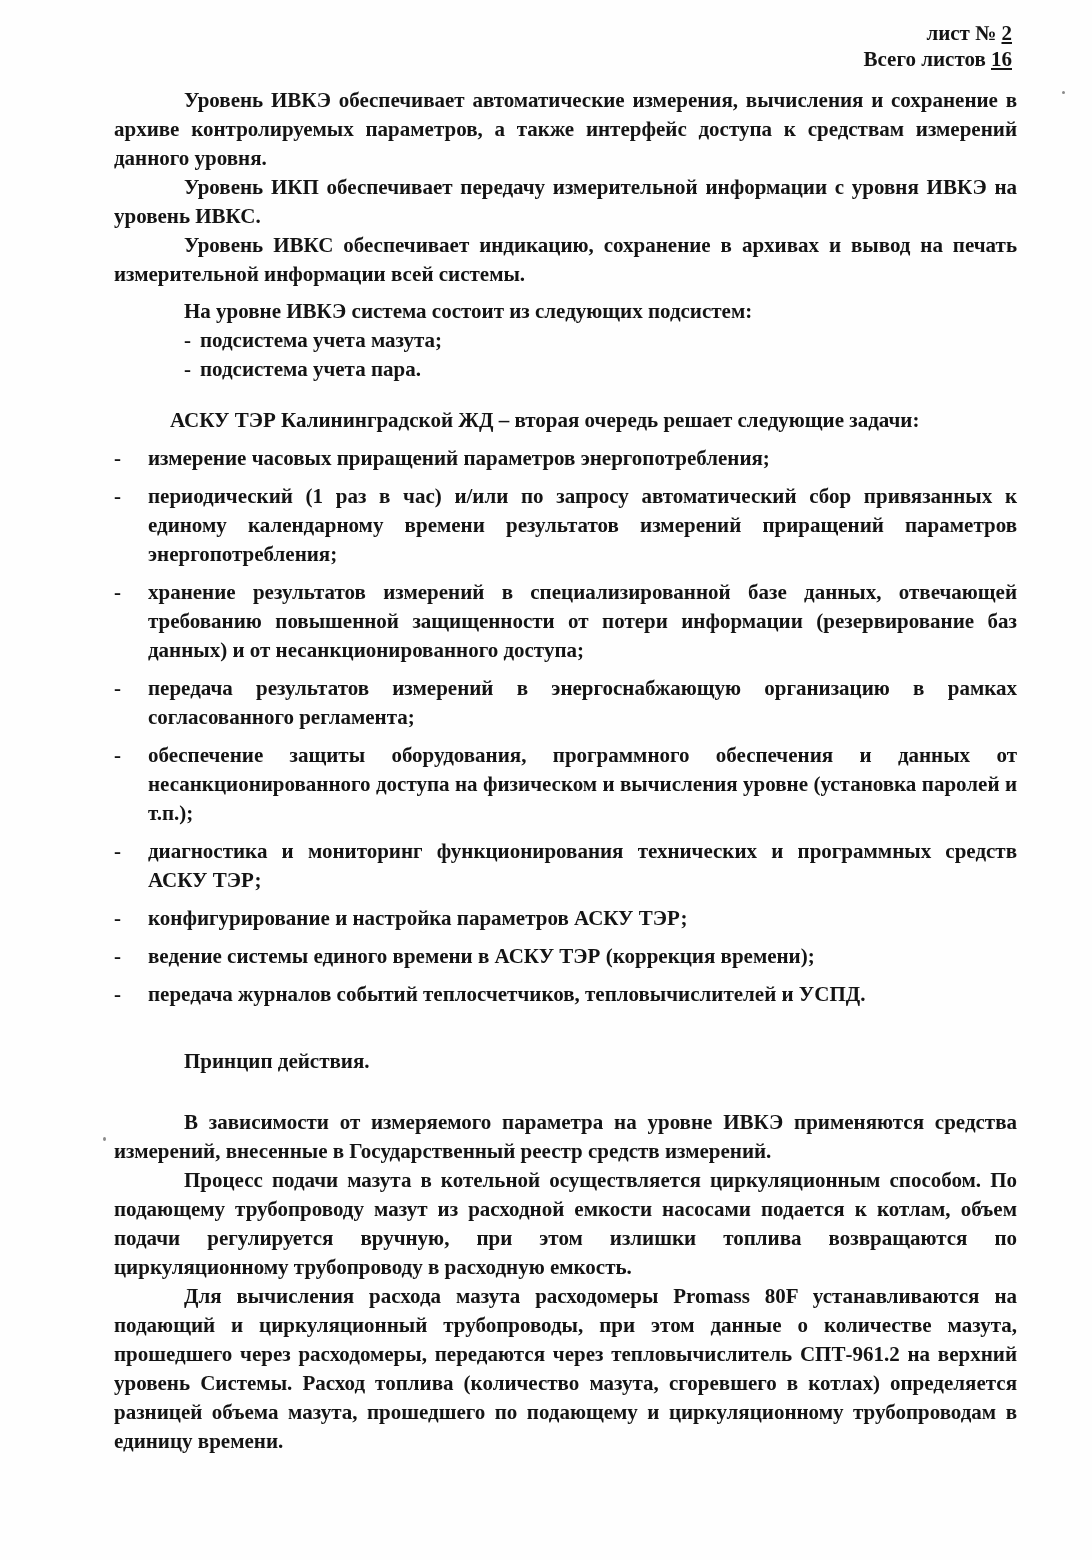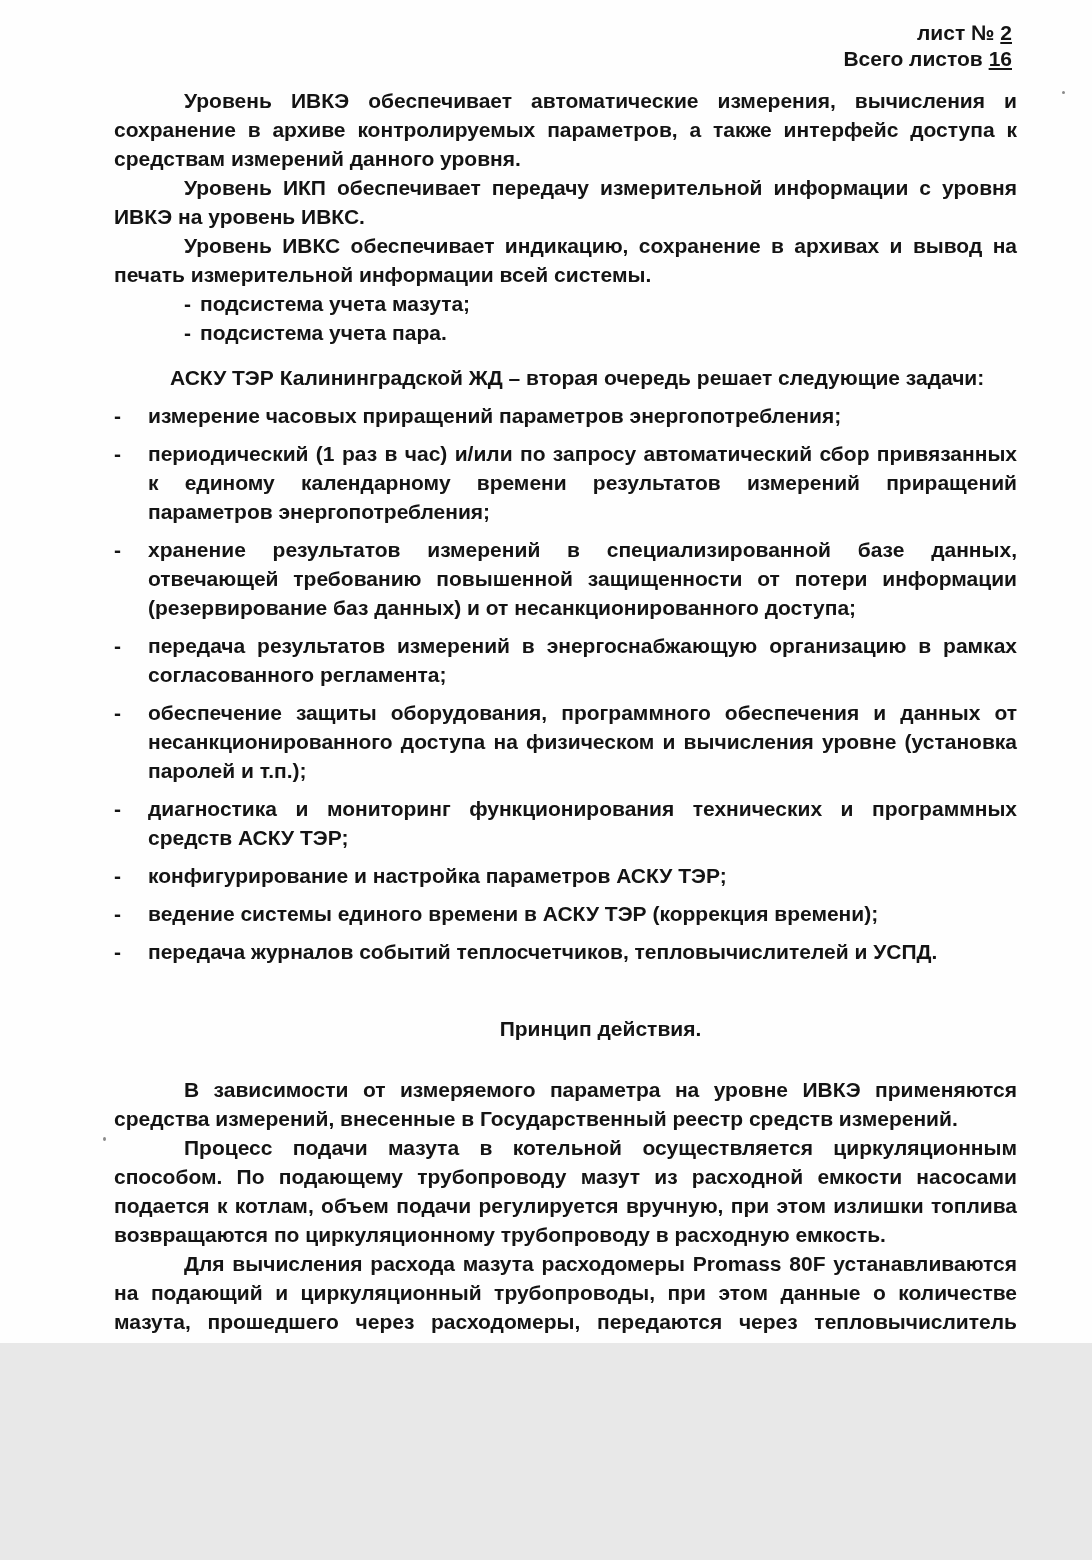--- a/index.html
+++ b/index.html
@@ -1,23 +1,23 @@
 <!DOCTYPE html>
 <html><head>
 <meta charset="utf-8">
 <style>
   html, body { margin: 0; padding: 0; background: #e8e8e8; }
   .page {
     position: relative;
     width: 1092px;
-    height: 1343px;
+    height: 1560px;
     margin: 0 auto;
     background: #fefefe;
     overflow: hidden;
-    font-family: Liberation Sans, sans-serif;
+    font-family: Liberation Serif, serif;
     font-weight: 700;
     color: #141414;
   }
   .header {
     position: absolute;
     top: 20px;
     right: 80px;
     text-align: right;
     font-size: 21px;
     line-height: 26px;
@@ -40,34 +40,33 @@
   .sub-intro {
     margin-top: 8px;
     text-indent: 70px;
   }
   .sub-item {
     margin-top: 0;
     padding-left: 70px;
   }
   .sub-item .dash { margin-right: 9px; }
   .tasks-intro {
-    margin-top: 16px;
+    margin-top: 22px;
     text-indent: 56px;
     text-align: justify;
   }
   .task {
     display: flex;
     margin-top: 9px;
   }
   .task .dash { flex: 0 0 34px; }
   .task .text { flex: 1; text-align: justify; }
   .principle-heading {
-    margin-top: 48px;
+    margin-top: 38px;
     text-indent: 70px;
-    text-align: center;
   }
   .principle-block { margin-top: 32px; }
   .speck {
     position: absolute;
     background: #8a8a8a;
     border-radius: 50%;
   }
   .speck-1 { left: 1062px; top: 91px; width: 3px; height: 3px; }
   .speck-2 { left: 103px; top: 1137px; width: 3px; height: 4px; }
 </style>
@@ -89,20 +88,21 @@
 
   <div class="speck speck-1"></div>
   <div class="speck speck-2"></div>
 
   <div class="content">
 
     <p class="para">Уровень ИВКЭ обеспечивает автоматические измерения, вычисления и сохранение в архиве контролируемых параметров, а также интерфейс доступа к средствам измерений данного уровня.</p>
     <p class="para">Уровень ИКП обеспечивает передачу измерительной информации с уровня ИВКЭ на уровень ИВКС.</p>
     <p class="para">Уровень ИВКС обеспечивает индикацию, сохранение в архивах и вывод на печать измерительной информации всей системы.</p>
 
+    <div class="sub-intro">На уровне ИВКЭ система состоит из следующих подсистем:</div>
 
     <div class="sub-item">
       <span class="dash">-</span><span>подсистема учета мазута;</span>
     </div>
     <div class="sub-item">
       <span class="dash">-</span><span>подсистема учета пара.</span>
     </div>
 
     <div class="tasks-intro">АСКУ ТЭР Калининградской ЖД – вторая очередь решает следующие задачи:</div>
 

